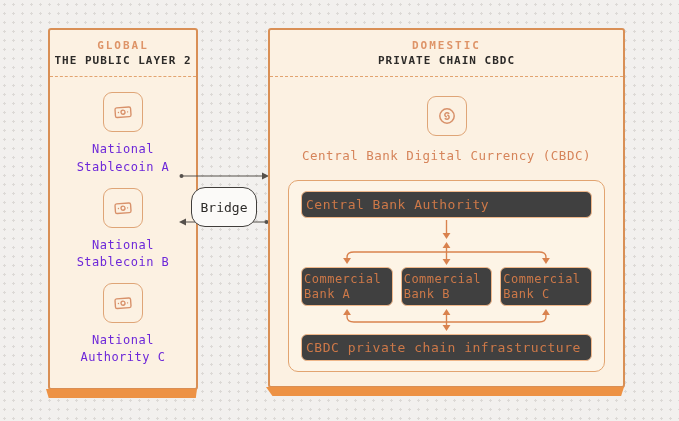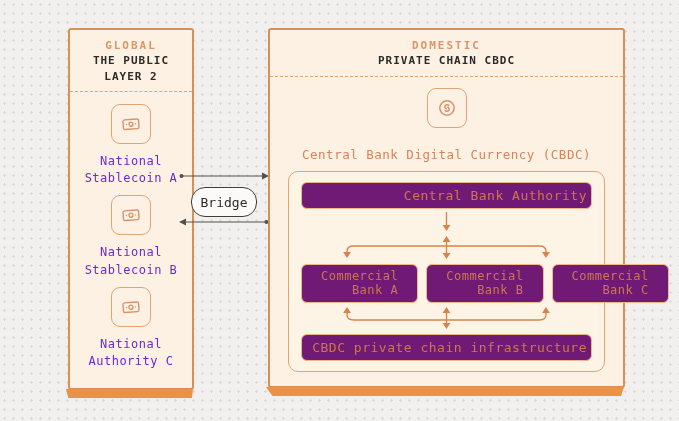--- a/index.html
+++ b/index.html
@@ -24,54 +24,54 @@
     text-align:center;padding:8px 4px 7px 4px;
     border-bottom:1.5px dashed #e2a470;
   }
   .hdr-top{
     color:#de9468;font-size:11px;font-weight:bold;letter-spacing:2px;line-height:1.4;
   }
   .hdr-main{
     color:#2d2b29;font-size:11px;font-weight:bold;letter-spacing:1px;line-height:1.4;
   }
   
-  #left-panel{left:68px;width:126px;height:362px;justify-content:center;}
+  #left-panel{left:48px;width:150px;height:362px;justify-content:center;}
   .stable-list{flex:1;display:flex;flex-direction:column;justify-content:space-evenly;align-items:center;padding:4px 0 10px 0;}
   .stable-item{display:flex;flex-direction:column;align-items:center;}
   .icon-tile{
     width:38px;height:38px;border:1.5px solid #dfa577;border-radius:9px;
     display:flex;align-items:center;justify-content:center;background:transparent;
   }
   .stable-label{
     margin-top:9px;text-align:center;color:#6d28d9;font-size:12px;line-height:1.45;letter-spacing:0.5px;
   }
   
   #bridge-wrap{position:absolute;left:179px;top:169px;width:90px;height:60px;}
   #bridge-pill{
-    position:absolute;left:191px;top:187px;width:66px;height:30px;
+    position:absolute;left:191px;top:187px;width:66px;height:40px;
     background:#fbfaf8;border:1.5px solid #413e3b;border-radius:14px;
     display:flex;align-items:center;justify-content:center;
     color:#2d2b29;font-size:13px;box-sizing:border-box;
   }
   
-  #right-panel{left:268px;width:357px;height:360px;}
+  #right-panel{left:268px;width:357px;height:360px;gap:8px;}
   .cbdc-head{display:flex;flex-direction:column;align-items:center;margin-top:11px;}
-  .cbdc-label{margin-top:19px;color:#d6845a;font-size:12.5px;letter-spacing:0.5px;}
+  .cbdc-label{margin-top:12px;color:#d6845a;font-size:12.5px;letter-spacing:0.5px;}
   .inner-container{
     flex:1;margin:9px 18px 14px 18px;border:1.5px solid #e2a470;border-radius:10px;
     background:#fdf4e6;padding:10px 12px;display:flex;flex-direction:column;
     justify-content:space-between;box-sizing:border-box;
   }
   .node-box{
-    background:#701a75;border:1.5px solid #efb78a;border-radius:6px;
-    color:#cd7848;text-align:right;font-size:13px;letter-spacing:0.5px;
+    background:#404040;border:1.5px solid #efb78a;border-radius:6px;
+    color:#cd7848;text-align:left;font-size:13px;letter-spacing:0.5px;
     padding:5px 4px;box-sizing:border-box;
   }
   .banks-row{display:flex;gap:8px;}
-  .bank-box{flex:1;font-size:12px;line-height:1.2;padding:4px 19px;}
+  .bank-box{flex:1;font-size:12px;line-height:1.2;padding:4px 2px;}
   .arrow-svg{display:block;width:100%;}
   .arrow-svg path,.arrow-svg line{stroke:#d9824e;stroke-width:1.4;fill:none;}
   .arrow-svg polygon{fill:#d9824e;stroke:none;}
   #bridge-wrap line{stroke:#55504b;stroke-width:1.2;}
   #bridge-wrap polygon{fill:#55504b;}
   #bridge-wrap circle{fill:#55504b;}
   .tile-svg{stroke:#d8916a;fill:none;stroke-width:1.5;stroke-linecap:round;stroke-linejoin:round;}
 </style>
 </head>
 <body>

